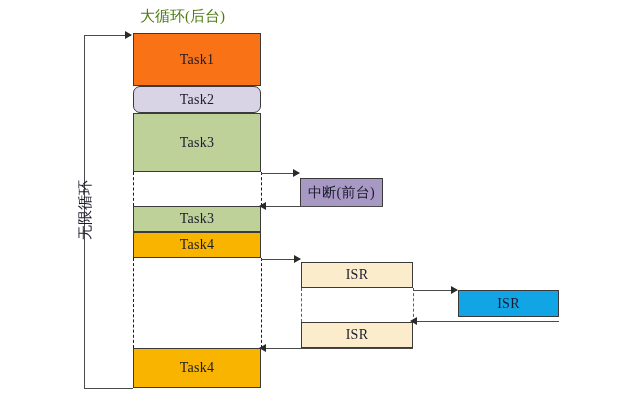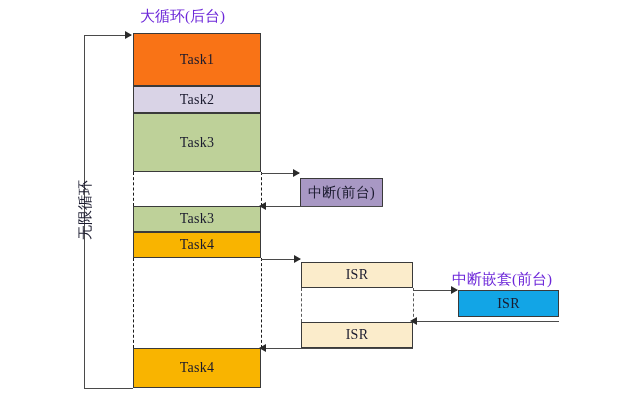--- a/index.html
+++ b/index.html
@@ -3,21 +3,21 @@
 <meta charset="utf-8">
 <style>
   html,body{margin:0;padding:0;background:#ffffff;}
   body{width:641px;height:405px;overflow:hidden;
        font-family:"Liberation Serif","DejaVu Serif",serif;}
   #stage{position:relative;width:641px;height:405px;background:#fff;}
 
   .box{position:absolute;box-sizing:border-box;border:1px solid #3a3a3a;
        display:flex;align-items:center;justify-content:center;
        font-size:14px;color:#1a1a2e;letter-spacing:.3px;}
-  .label{position:absolute;font-size:15px;color:#6d28d9;white-space:nowrap;}
+  .label{position:absolute;font-size:15px;color:#4d7c0f;white-space:nowrap;}
   .cjk{font-family:"Liberation Serif","DejaVu Serif",serif;}
 
   .hline{position:absolute;background:#4a4a4a;height:1px;}
   .vline{position:absolute;background:#4a4a4a;width:1px;}
   .dashv{position:absolute;width:0;border-left:1px dashed #1a1a1a;}
   .dashv2{position:absolute;width:0;border-left:1px dashed #5a5a5a;}
 
   .arrowR{position:absolute;width:0;height:0;
           border-top:4px solid transparent;border-bottom:4px solid transparent;
           border-left:7px solid #2a2a2a;}
@@ -40,21 +40,21 @@
   <div class="arrowR" style="left:125px;top:31px;"></div>
 
   <div class="vline" style="left:84px;top:35px;height:354px;"></div>
 
   <div class="hline" style="left:84px;top:388px;width:49px;"></div>
 
   <div class="vtext cjk" style="left:76px;top:240px;">无限循环</div>
 
   <div class="box" style="left:133px;top:33px;width:128px;height:53px;background:#f97316;">Task1</div>
 
-  <div class="box" style="left:133px;top:86px;width:128px;height:27px;background:#d9d3e6;">Task2</div>
+  <div class="box" style="left:133px;top:86px;width:128px;height:27px;background:#d9d3e6;border-radius:7px;">Task2</div>
 
   <div class="box" style="left:133px;top:113px;width:128px;height:59px;background:#bed199;">Task3</div>
 
   <div class="box" style="left:133px;top:206px;width:128px;height:26px;background:#bed199;">Task3</div>
 
   <div class="box" style="left:133px;top:232px;width:128px;height:26px;background:#f9b400;">Task4</div>
 
   <div class="box" style="left:133px;top:348px;width:128px;height:40px;background:#f9b400;">Task4</div>
 
   <div class="dashv" style="left:133px;top:172px;height:34px;"></div>
@@ -74,21 +74,20 @@
   <div class="hline" style="left:261px;top:259px;width:39px;"></div>
   <div class="arrowR" style="left:294px;top:255px;"></div>
 
   <div class="box" style="left:301px;top:262px;width:112px;height:26px;background:#fbeccb;">ISR</div>
 
   <div class="box" style="left:301px;top:322px;width:112px;height:26px;background:#fbeccb;">ISR</div>
 
   <div class="dashv2" style="left:301px;top:288px;height:34px;"></div>
   <div class="dashv2" style="left:413px;top:288px;height:34px;"></div>
 
-  <div class="label cjk" style="left:452px;top:270px;">中断嵌套(前台)</div>
 
   <div class="hline" style="left:413px;top:290px;width:44px;"></div>
   <div class="arrowR" style="left:451px;top:286px;"></div>
 
   <div class="box" style="left:458px;top:290px;width:101px;height:27px;background:#12a5e6;">ISR</div>
 
   <div class="hline" style="left:416px;top:321px;width:143px;"></div>
   <div class="arrowL" style="left:410px;top:317px;"></div>
 
   <div class="hline" style="left:264px;top:348px;width:149px;"></div>

